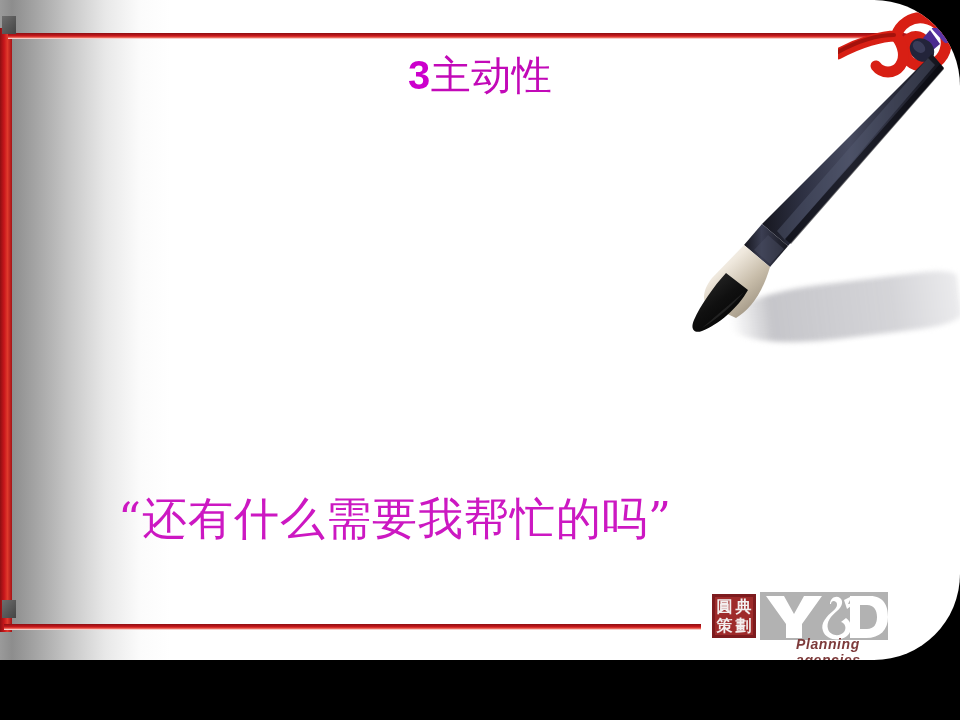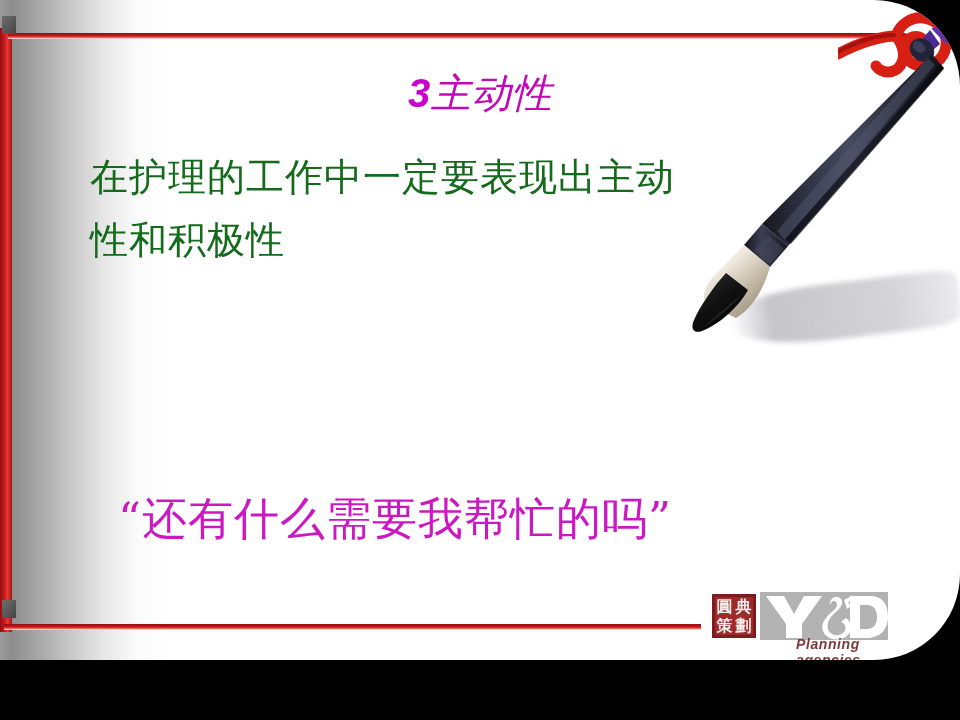--- a/index.html
+++ b/index.html
@@ -129,30 +129,29 @@
     transform: rotate(-7deg);
     border-radius: 40% 14% 18% 46%;
     filter: blur(2.5px);
     z-index: 7;
   }
 
   
   .slide-title {
     position: absolute;
     left: 0;
-    top: 72px;
+    top: 54px;
     width: 960px;
     text-align: center;
     font-size: 40px;
     line-height: 1.08;
     letter-spacing: 0.5px;
     color: #cc00cc;
     z-index: 10;
     white-space: nowrap;
-    font-style: italic;
   }
   .slide-title .num {
     font-family: "Liberation Sans", "DejaVu Sans", sans-serif;
     font-weight: bold;
     color: #cc00cc;
   }
   .slide-title .zh {
     font-family: "DejaVu Sans", "Liberation Sans", sans-serif;
     color: #c209b8;
   }
@@ -311,24 +310,20 @@
         <path d="M56 262 L34 245 C22 258, 8 278, 2 292
                  C-2 301, 2 306, 10 303 C26 297, 46 280, 56 262 Z" fill="url(#tipGrad)"></path>
         <path d="M52 264 C40 278, 24 292, 10 300 C22 290, 40 274, 52 264 Z" fill="#3a3a3a" opacity="0.5"></path>
       </svg>
     </div>
 
     <div class="slide-title">
       <span class="num">3</span><span class="zh">主动性</span>
     </div>
 
-    <div class="body-text">
-      <div>在护理的工作中一定要表现出主动</div>
-      <div>性和积极性</div>
-    </div>
 
     <div class="quote-text">“还有什么需要我帮忙的吗”</div>
 
     <div class="logo">
       <div class="logo-seal">
         <span>圓</span>
         <span>典</span>
         <span>策</span>
         <span>劃</span>
       </div>

